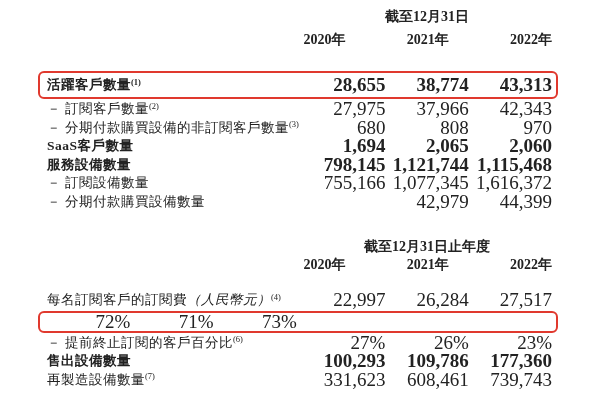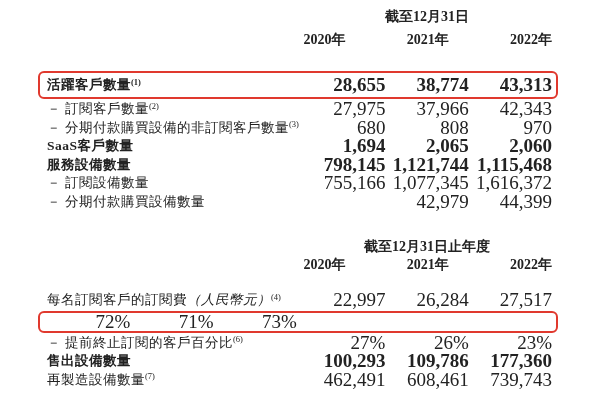--- a/index.html
+++ b/index.html
@@ -132,19 +132,19 @@
           <div class="val">23%</div>
         </div>
         <div class="row bold">
           <div class="label"><span>售出設備數量</span></div>
           <div class="val">100,293</div>
           <div class="val">109,786</div>
           <div class="val">177,360</div>
         </div>
         <div class="row">
           <div class="label"><span>再製造設備數量</span><sup>(7)</sup></div>
-          <div class="val">462,491</div>
+          <div class="val">331,623</div>
           <div class="val">608,461</div>
           <div class="val">739,743</div>
         </div>
       </div>
     </div>
 </div>
 
 </body></html>

